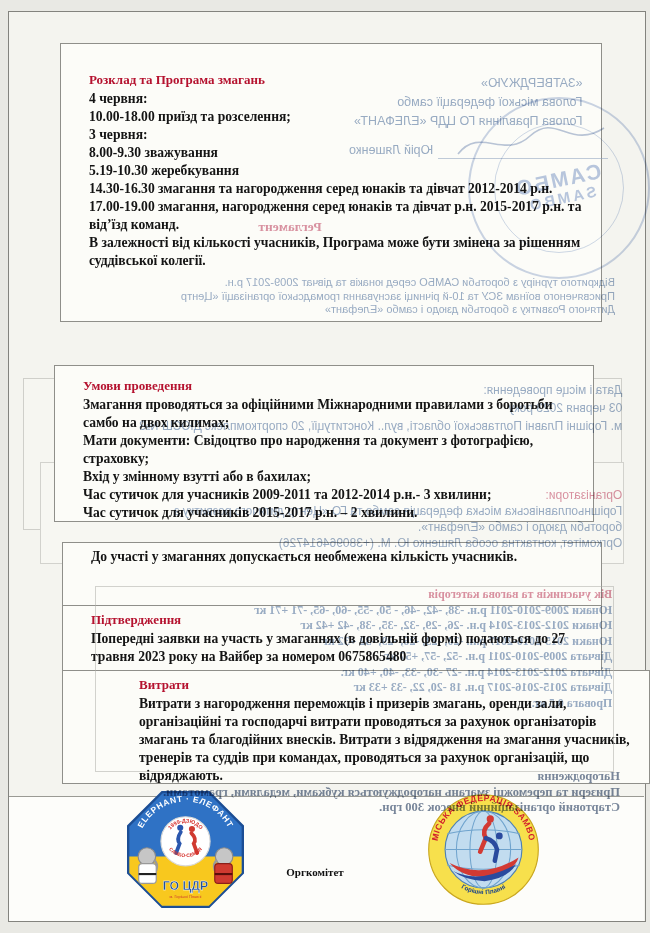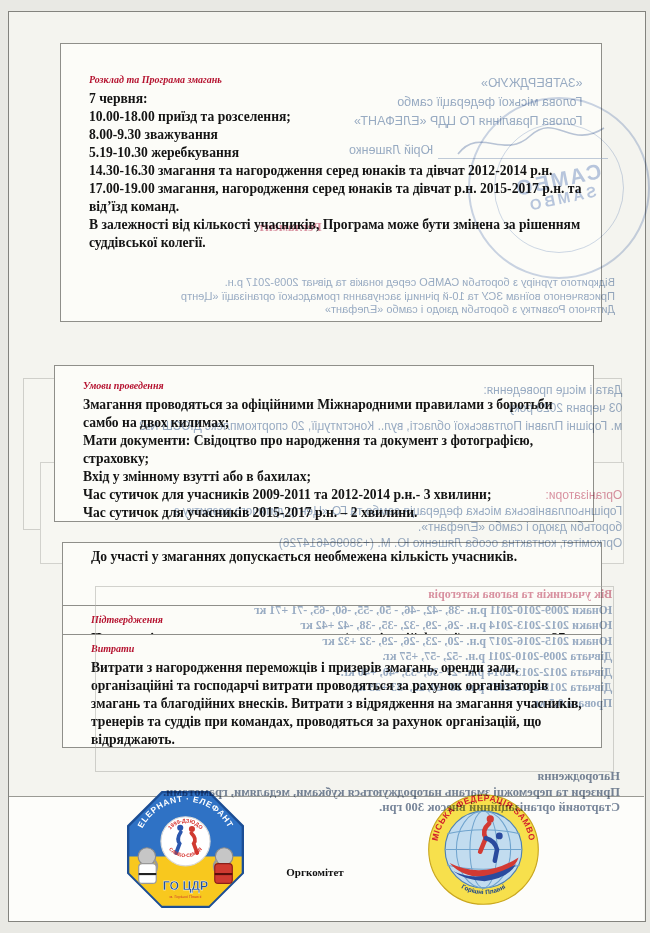--- a/index.html
+++ b/index.html
@@ -11,21 +11,21 @@
   
   .slip{position:absolute;z-index:1;}
   .slip-a{left:23px;top:378px;width:597px;height:150px;background:#f6f6f1;border:1px solid #cfcfca;}
   .slip-b{left:40px;top:462px;width:582px;height:100px;background:#f7f7f2;border:1px solid #d2d2cd;}
   .slip-c{left:95px;top:586px;width:517px;height:184px;background:transparent;
           border:1px solid rgba(175,175,170,.55);z-index:3;}
   
   .wbox{position:absolute;background:#fcfcf8;border:1px solid #8f8f8a;z-index:2;
         color:#141414;font-weight:bold;font-size:13.6px;line-height:18px;}
   .wbox .pad{padding:8px 6px 0 28px;}
-  h3.red{margin:0 0 1px 0;font-size:10px;line-height:19px;color:#b5122f;font-weight:bold;font-style:italic;}
+  h3.red{margin:0 0 1px 0;font-size:13px;line-height:19px;color:#b5122f;font-weight:bold;}
   .ctr{text-align:center;}
   .bline{margin:0;}
   
   .bleed{position:absolute;z-index:4;transform:scaleX(-1);mix-blend-mode:multiply;
          font-family:"Liberation Sans","DejaVu Sans",sans-serif;pointer-events:none;}
   .bleed div{white-space:nowrap;}
   .bl-blue{color:rgba(125,150,185,.78);}
   .bl-red{color:rgba(210,120,142,.8);}
   .serifb{font-family:"Liberation Serif","DejaVu Serif",serif;font-weight:bold;}
   
@@ -55,22 +55,23 @@
 <div id="page">
   <div class="sheet"></div>
 
   <div class="slip slip-a"></div>
   <div class="slip slip-b"></div>
   <div class="slip slip-c"></div>
 
   <div class="wbox" style="left:60px;top:43px;width:540px;height:277px;">
     <div class="pad" style="padding-top:26px;">
       <h3 class="red">Розклад та Програма змагань</h3>
-      <p class="bline">7 червня:</p>
+      <p class="bline">4 червня:</p>
       <p class="bline">10.00-18.00 приїзд та розселення;</p>
+      <p class="bline">3 червня:</p>
       <p class="bline">8.00-9.30 зважування</p>
       <p class="bline">5.19-10.30 жеребкування</p>
       <p class="bline">14.30-16.30 змагання та нагородження серед юнаків та дівчат 2012-2014 р.н.</p>
       <p class="bline">17.00-19.00 змагання, нагородження серед юнаків та дівчат  р.н. 2015-2017 р.н. та від’їзд команд.</p>
       <p class="bline"> В залежності від кількості учасників, Програма може бути змінена за рішенням суддівської колегії.</p>
     </div>
   </div>
 
   <div class="wbox" style="left:54px;top:365px;width:538px;height:155px;">
     <div class="pad" style="padding-top:10px;">
@@ -89,21 +90,21 @@
     </div>
   </div>
 
   <div class="wbox" style="left:62px;top:605px;width:538px;height:65px;">
     <div class="pad" style="padding-top:4px;">
       <h3 class="red">Підтвердження</h3>
       <p class="bline">Попередні заявки на участь у змаганнях (в довільній формі) подаються до 27 травня 2023 року  на Вайбер за номером 0675865480</p>
     </div>
   </div>
 
-  <div class="wbox" style="left:62px;top:634px;width:538px;height:112px;">
+  <div class="wbox" style="left:62px;top:670px;width:538px;height:112px;padding-left:48px;">
     <div class="pad" style="padding-top:4px;">
       <h3 class="red">Витрати</h3>
       <p class="bline">Витрати з нагородження переможців і призерів змагань, оренди зали, організаційні та господарчі витрати проводяться за рахунок організаторів змагань та благодійних внесків. Витрати з  відрядження на змагання учасників, тренерів та суддів при командах, проводяться за рахунок організацій, що відряджають.</p>
     </div>
   </div>
 
   <div class="bleed bl-blue" style="right:67px;top:74px;font-size:12.5px;line-height:19px;text-align:left;">
     <div>«ЗАТВЕРДЖУЮ»</div>
     <div>Голова міської федерації самбо</div>
     <div>Голова Правління ГО ЦДР «ЕЛЕФАНТ»</div>

